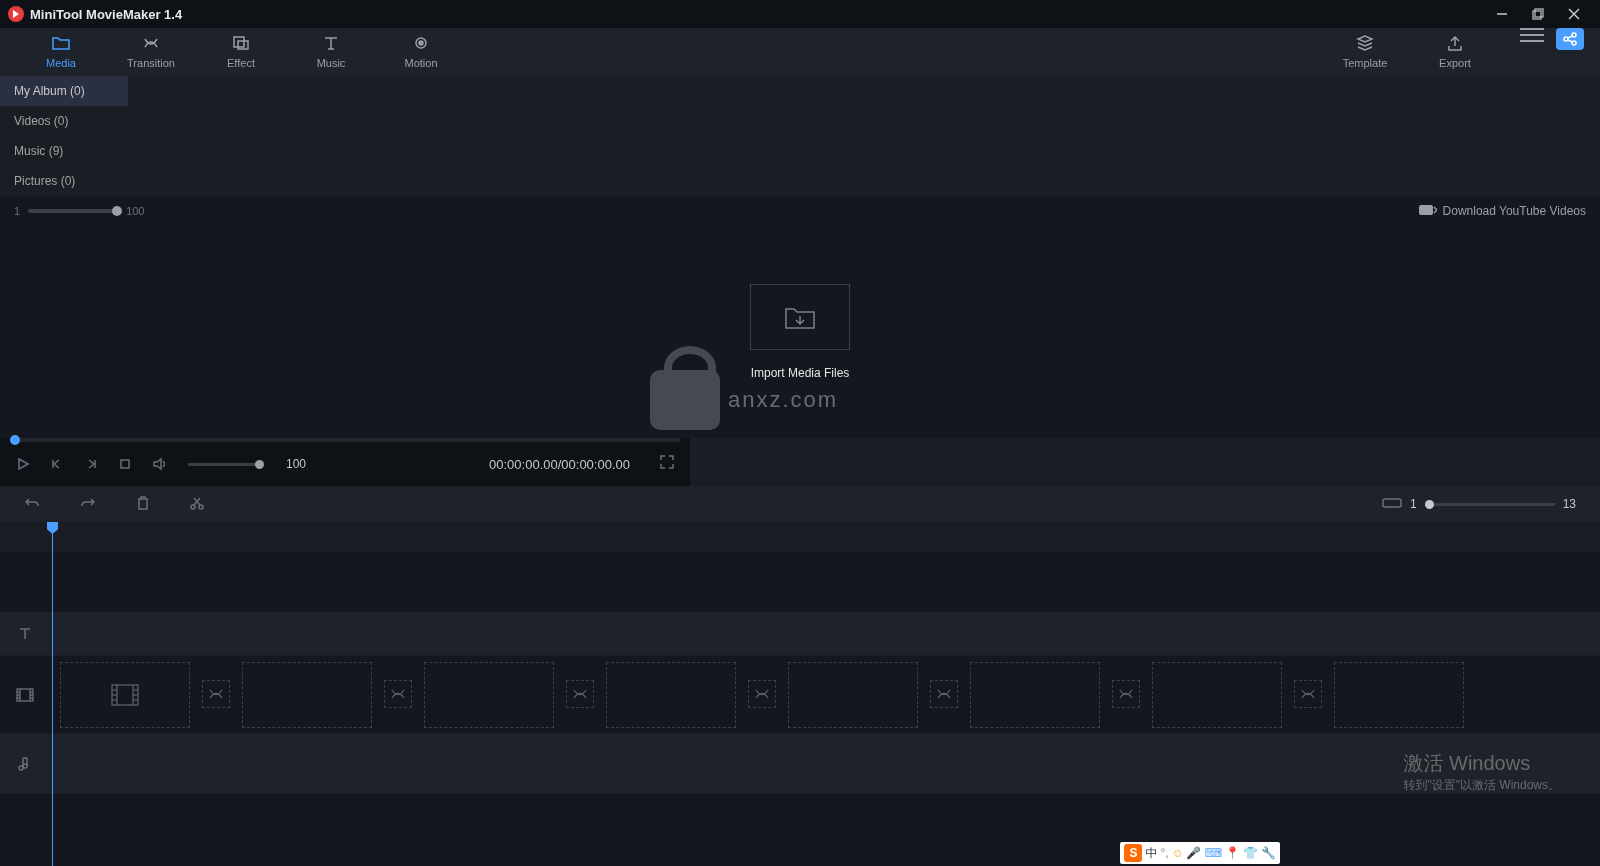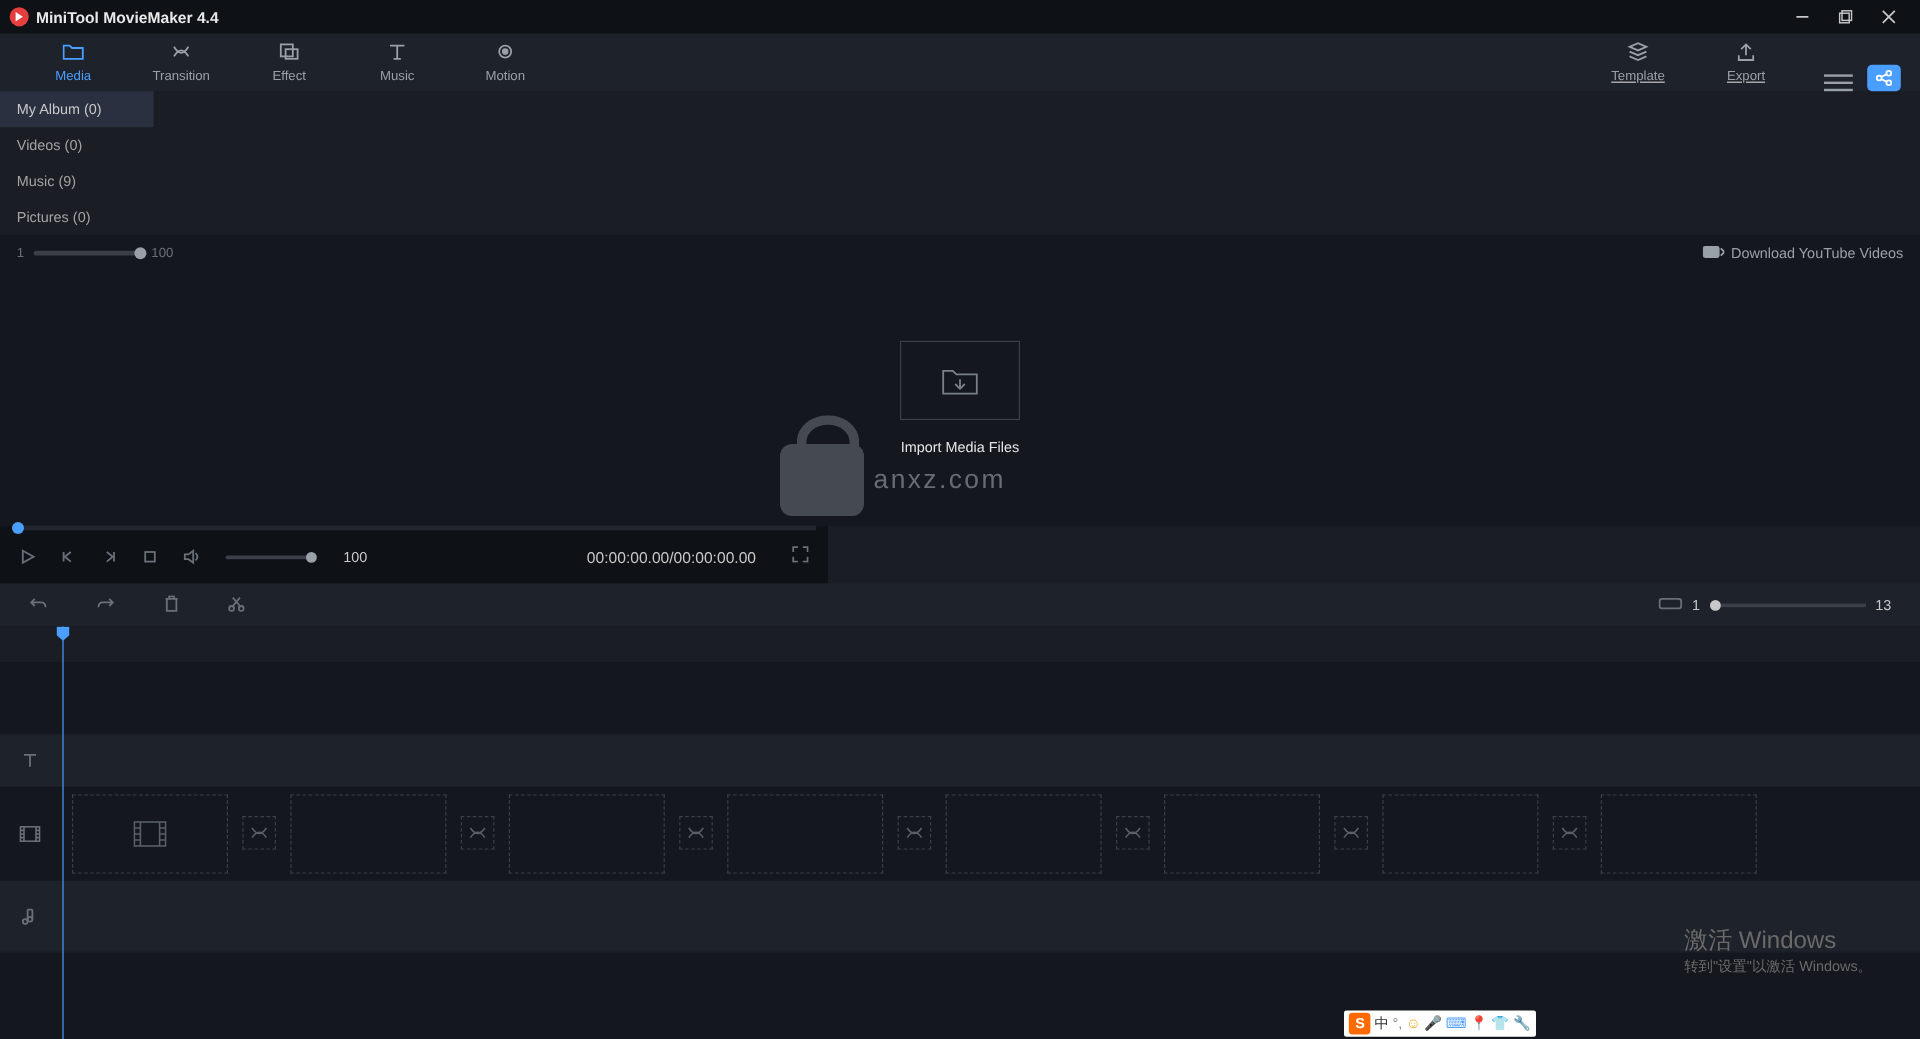--- a/index.html
+++ b/index.html
@@ -7,21 +7,21 @@
 .titlebar { height: 28px; background: #0e1116; display: flex; align-items: center; padding: 0 8px; }
 .titlebar-logo { width: 16px; height: 16px; background: #e53e3e; border-radius: 50%; display: flex; align-items: center; justify-content: center; margin-right: 6px; position: relative; }
 .titlebar-logo::after { content: ''; position: absolute; left: 5px; top: 4px; border-left: 6px solid #fff; border-top: 4px solid transparent; border-bottom: 4px solid transparent; }
 .titlebar-title { color: #e8e8e8; font-size: 13px; font-weight: 600; }
 .titlebar-controls { margin-left: auto; display: flex; }
 .titlebar-btn { width: 36px; height: 28px; display: flex; align-items: center; justify-content: center; color: #c8c8c8; font-size: 14px; cursor: pointer; }
 .toolbar { height: 48px; background: #1e222a; display: flex; align-items: center; padding: 0 16px; }
 .toolbar-tab { display: flex; flex-direction: column; align-items: center; justify-content: center; width: 90px; height: 48px; cursor: pointer; font-size: 11px; color: #9aa0a8; gap: 2px; }
 .toolbar-tab.active { color: #4a9eff; }
 .toolbar-tab .icon { font-size: 16px; }
-.toolbar-right { margin-left: auto; display: flex; align-items: flex-end; text-decoration: underline; }
+.toolbar-right { margin-left: auto; display: flex; align-items: flex-start; }
 .hamburger { width: 24px; display: flex; flex-direction: column; gap: 4px; margin-left: 20px; cursor: pointer; }
 .hamburger span { height: 2px; background: #9aa0a8; }
 .share-badge { width: 28px; height: 22px; background: #4a9eff; border-radius: 4px; margin-left: 12px; display:flex;align-items:center;justify-content:center;color:#fff;font-size:12px; }
 .main { display: flex; height: 410px; flex-direction: column; }
 .sidebar { width: 128px; background: #1a1d24; }
 .sidebar-item { padding: 8px 14px; font-size: 12px; color: #a3a3a3; cursor: pointer; }
 .sidebar-item.active { background: #2a3040; color: #c8c8c8; }
 .media-area { flex: 1; background: #14171d; display: flex; flex-direction: column; position: relative; }
 .media-top { height: 30px; display: flex; align-items: center; padding: 0 14px; font-size: 11px; color: #6a707a;}
 .slider { width: 90px; height: 4px; background: #3a3f48; border-radius: 2px; margin: 0 8px; position: relative; }
@@ -59,33 +59,33 @@
 .track-text { height: 44px; background: #1e222a; }
 .track-video { height: 78px; background: #14171d; }
 .track-audio { height: 60px; background: #1e222a; }
 .clip-slot { position: absolute; top: 6px; height: 66px; border: 1px dashed #3a3f48; display: flex; align-items: center; justify-content: center; }
 .clip-slot.first { left: 10px; width: 130px; }
 .clip-slot-icon { color: #5a606a; }
 .trans-slot { position: absolute; top: 24px; width: 28px; height: 28px; border: 1px dashed #3a3f48; display: flex; align-items: center; justify-content: center; color: #5a606a; }
 .watermark { position: absolute; left: 650px; top: 370px; color: #8a9098; font-size: 36px; letter-spacing: 2px; pointer-events: none; display: flex; align-items: center; gap: 8px; opacity: 0.7; z-index: 100; }
 .watermark-lock { width: 70px; height: 60px; background: #8a9098; border-radius: 10px; position: relative; opacity: 0.6; }
 .watermark-lock::before { content:''; position:absolute; top:-24px; left:14px; width:36px; height:36px; border:8px solid #8a9098; border-radius:50% 50% 0 0; border-bottom:none; }
-.activate-win { position: absolute; right: 40px; bottom: 52px; color: #6a6a6a; text-align: left; z-index: 20; }
+.activate-win { position: absolute; right: 40px; bottom: 72px; color: #6a6a6a; text-align: left; z-index: 20; }
 .activate-win .title { font-size: 20px; }
 .activate-win .sub { font-size: 12px; }
 .taskbar-ime { position: absolute; right: 320px; bottom: 2px; display: flex; align-items: center; gap: 3px; background: #fff; padding: 2px 4px; border-radius: 2px; z-index: 30; }
 .ime-s { width: 18px; height: 18px; background: #ff6a00; color: #fff; display:flex;align-items:center;justify-content:center;font-size:12px;font-weight:bold;border-radius:3px; }
 .ime-ico { font-size: 12px; }
 </style>
 </head>
 <body>
 
 <div class="titlebar">
   <div class="titlebar-logo"></div>
-  <div class="titlebar-title">MiniTool MovieMaker 4.4</div>
+  <div class="titlebar-title">MiniTool MovieMaker 1.4</div>
   <div class="titlebar-controls">
     <div class="titlebar-btn">
       <svg width="12" height="12" viewBox="0 0 12 12">
           <line x1="1" y1="6" x2="11" y2="6" stroke="currentColor" stroke-width="1.5"></line>
         </svg>
     </div>
     <div class="titlebar-btn">
       <svg width="12" height="12" viewBox="0 0 12 12">
           <rect x="1" y="3" width="8" height="8" fill="none" stroke="currentColor" stroke-width="1.2"></rect>
           <rect x="3" y="1" width="8" height="8" fill="none" stroke="currentColor" stroke-width="1.2"></rect>

